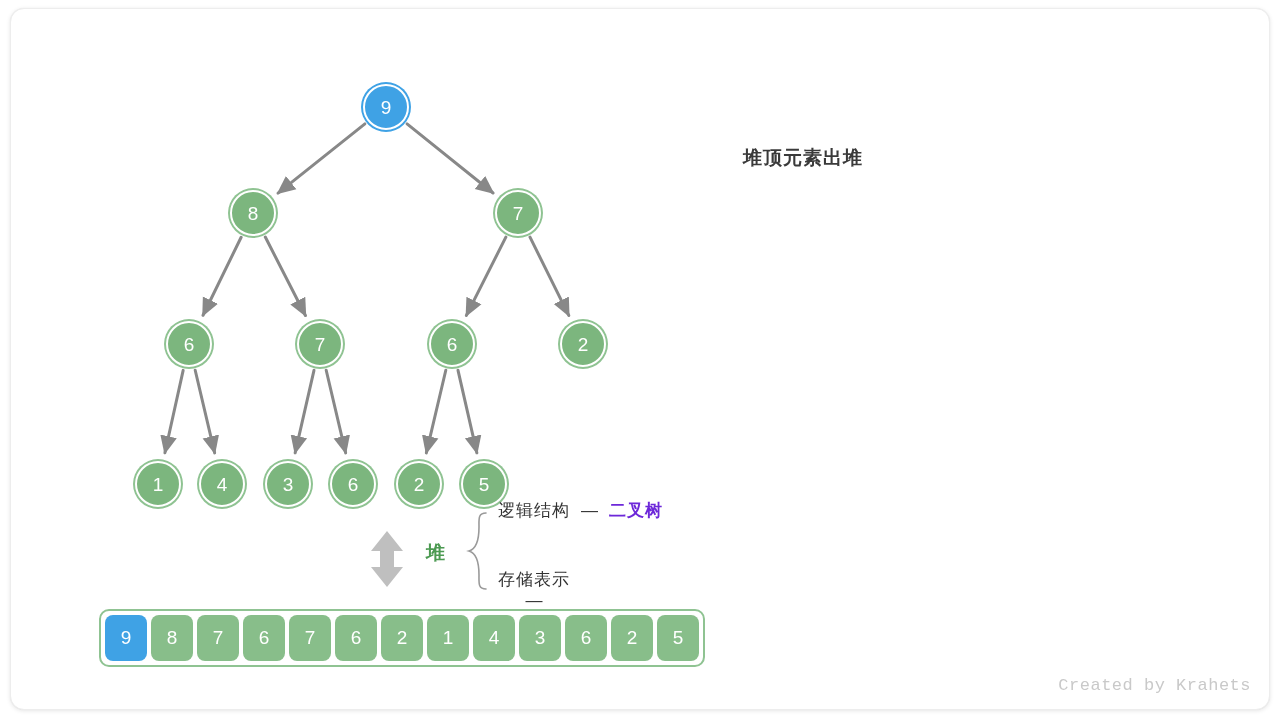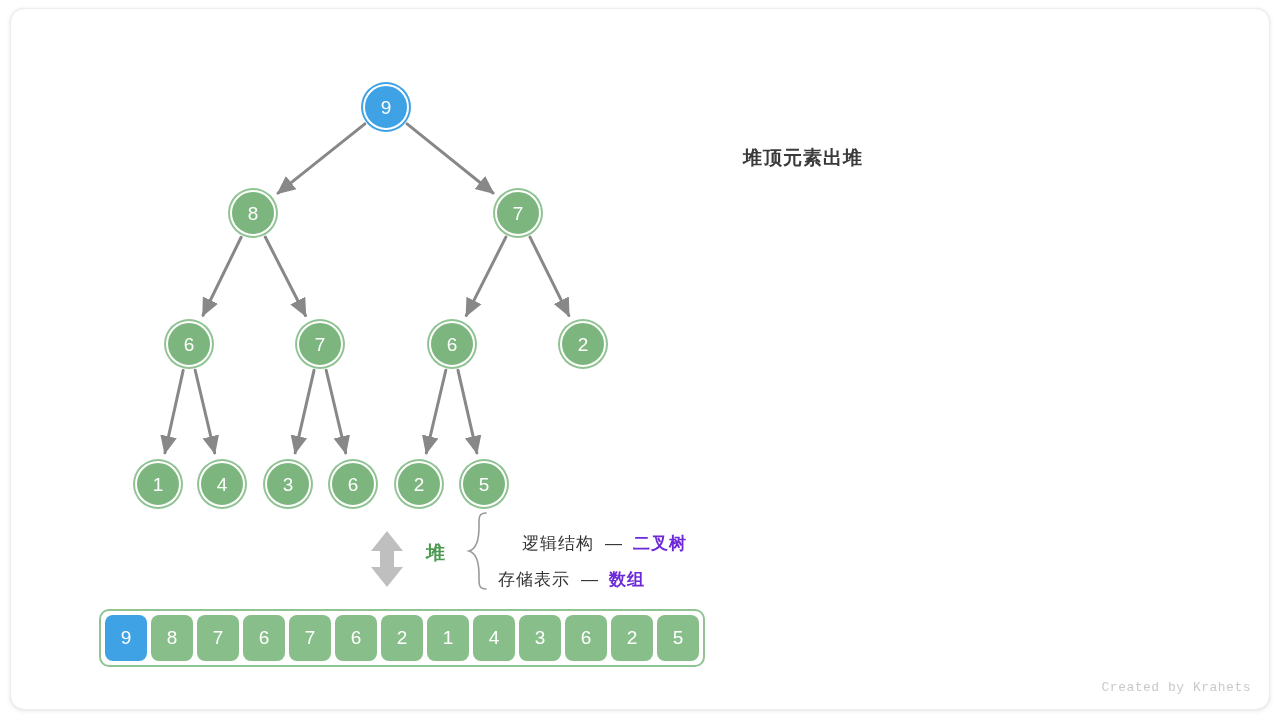--- a/index.html
+++ b/index.html
@@ -66,22 +66,22 @@
   }
   .brace{position:absolute;left:455px;top:502px;width:26px;height:80px;}
 
   .legend-row{
     position:absolute;
     font-size:17px;
     color:#333333;
     white-space:nowrap;
     display:flex;align-items:center;
   }
-  .legend-row.r1{left:487px;top:523px;margin-left:24px;}
-  .legend-row.r2{left:487px;top:559px;}
+  .legend-row.r1{left:487px;top:490px;}
+  .legend-row.r2{left:487px;top:559px;flex-direction:column;}
   .legend-row .lg-key{color:#333;letter-spacing:1px;}
   .legend-row .lg-dash{margin:0 11px;color:#333;letter-spacing:0;}
   .legend-row .lg-val{color:#6d28d9;font-weight:bold;letter-spacing:1px;}
 
   .array-wrap{
     position:absolute;
     left:88px;top:600px;
     padding:4px;
     border:2px solid #8FC392;
     border-radius:10px;
@@ -95,21 +95,21 @@
     display:flex;align-items:center;justify-content:center;
     color:#ffffff;font-size:19px;
     background:#88BE8A;
   }
   .cell.hl{background:#3FA2E5;}
 
   .credit{
     position:absolute;
     right:18px;bottom:14px;
     font-family:"Liberation Mono","DejaVu Sans Mono",monospace;
-    font-size:13px;
+    font-size:17px;
     color:#c9c9c9;
     letter-spacing:0.5px;
   }
 </style>
 </head>
 <body>
 
 <div class="card">
   <div class="stage">
 

